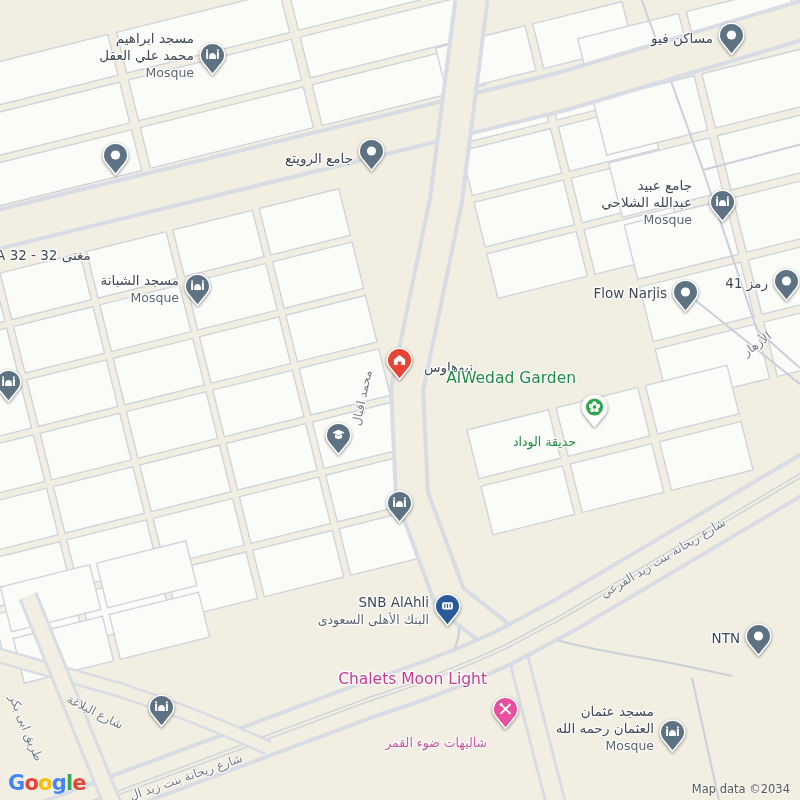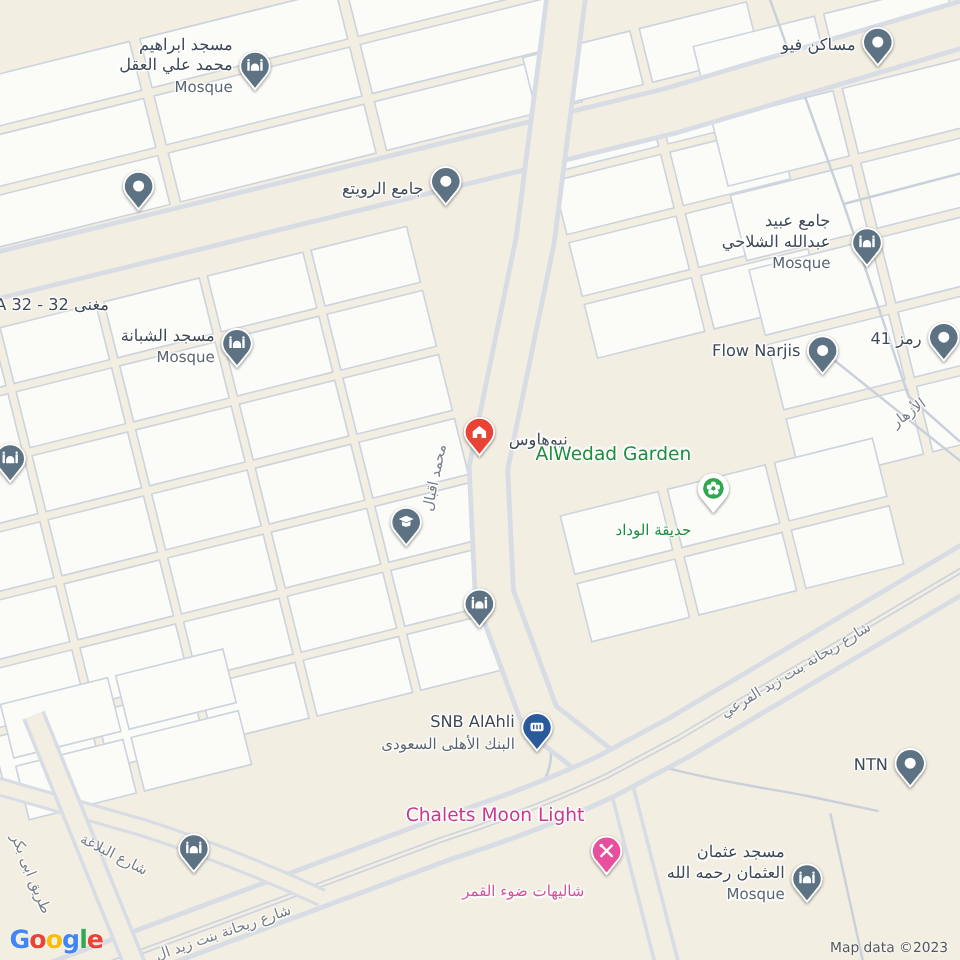--- a/index.html
+++ b/index.html
@@ -409,14 +409,14 @@
             <rect x="11.4" y="3.6" width="2" height="7.4" rx="0.5"></rect>
             <circle cx="1.6" cy="2.2" r="1"></circle>
             <circle cx="12.4" cy="2.2" r="1"></circle>
             <path d="M3.6 11 V8.6 C3.6 6.5 5 5 7 5 C9 5 10.4 6.5 10.4 8.6 V11 Z"></path>
           </g>
         </svg>
       </div>
     </div>
 
   <div class="google-logo" id="google-logo"><span style="color: rgb(66, 133, 244);">G</span><span style="color: rgb(234, 67, 53);">o</span><span style="color: rgb(251, 188, 5);">o</span><span style="color: rgb(66, 133, 244);">g</span><span style="color: rgb(52, 168, 83);">l</span><span style="color: rgb(234, 67, 53);">e</span></div>
-  <div class="attribution">Map data ©2023</div>
+  <div class="attribution">Map data ©2034</div>
 </div>
 
 </body></html>

